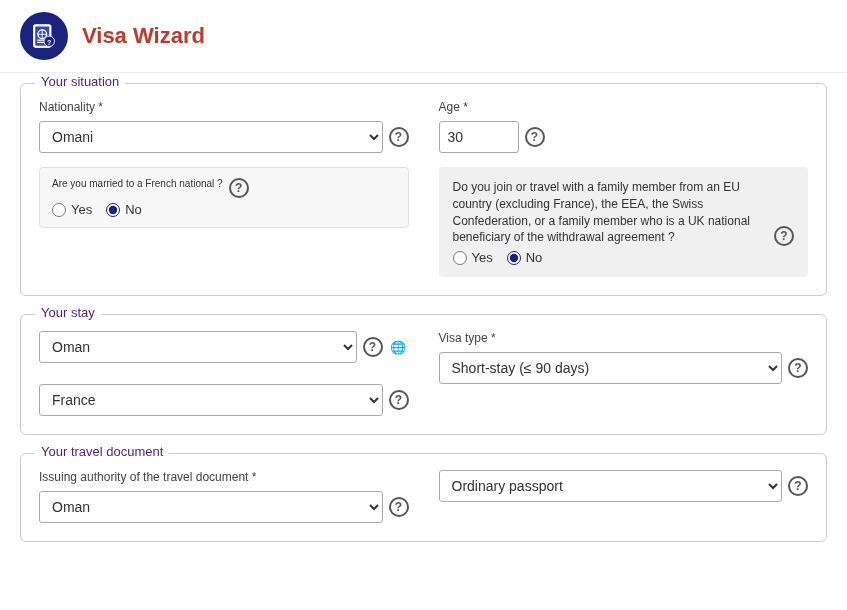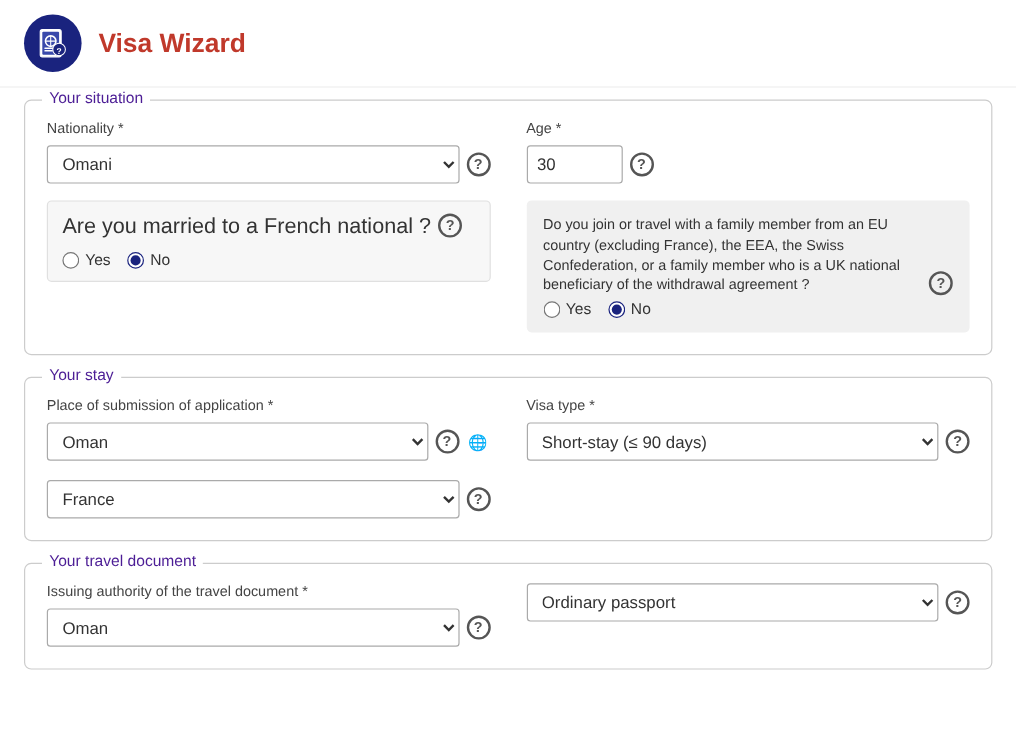--- a/index.html
+++ b/index.html
@@ -60,21 +60,21 @@
       padding: 0 6px;
       font-size: 13px;
       font-weight: normal;
       color: #4c1d95;
     }
 
     
     .two-col {
       display: grid;
       grid-template-columns: 1fr 1fr;
-      gap: 16px 30px;
+      gap: 0 30px;
     }
 
     
     .field-group {
       display: flex;
       flex-direction: column;
       gap: 5px;
     }
     .field-label {
       font-size: 12px;
@@ -161,21 +161,21 @@
       width: 14px;
       height: 14px;
       cursor: pointer;
     }
 
     
     .sit-left { }
     .sit-right { }
 
     .french-question {
-      font-size: 18px;
+      font-size: 10px;
       color: #333;
       margin-bottom: 6px;
     }
 
     .inline-radio-group {
       display: flex;
       align-items: center;
       gap: 14px;
       margin-top: 4px;
     }
@@ -268,21 +268,20 @@
       </div>
     </div>
   </div>
 
   <div class="section-card">
     <span class="section-legend">Your stay</span>
 
     <div class="two-col">
 
       <div class="field-group">
-        <label class="field-label">Place of submission of application *</label>
         <div class="field-row">
           <select class="select-full">
             <option>Oman</option>
           </select>
           <div class="help-icon">?</div>
           <div class="globe-icon">🌐</div>
         </div>
       </div>
 
       <div class="field-group">

